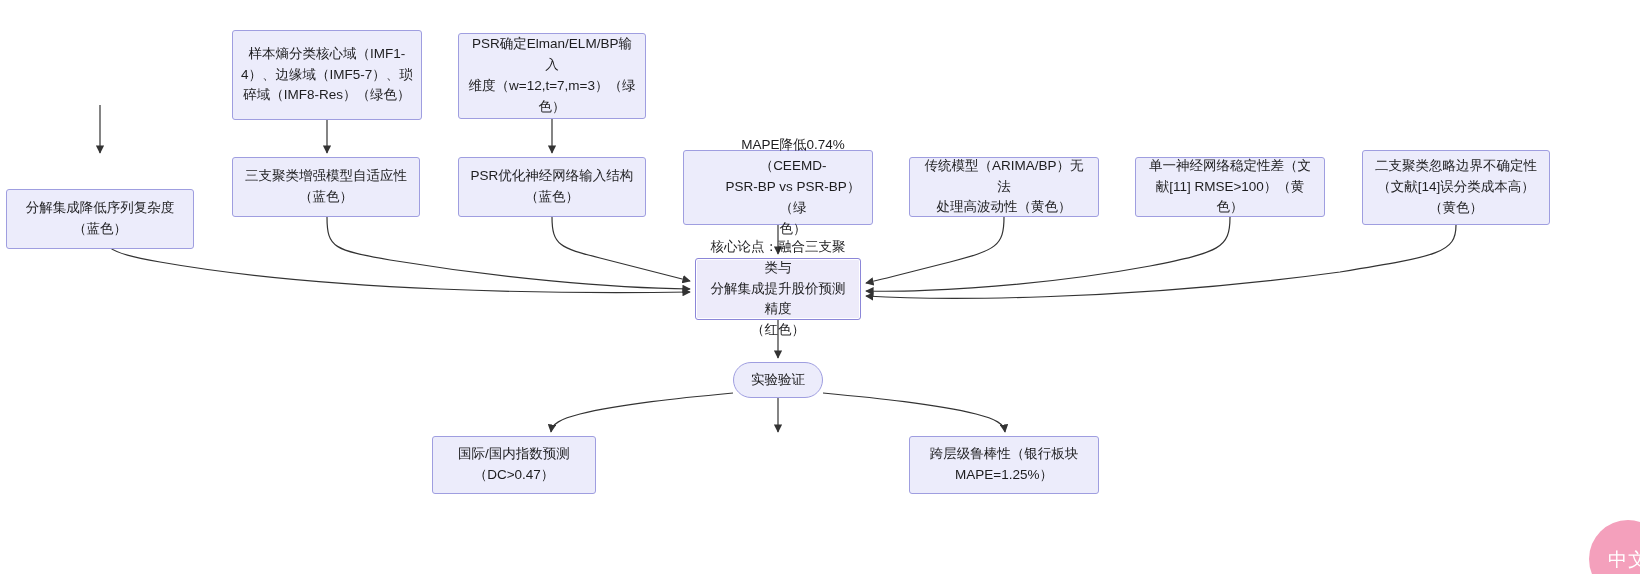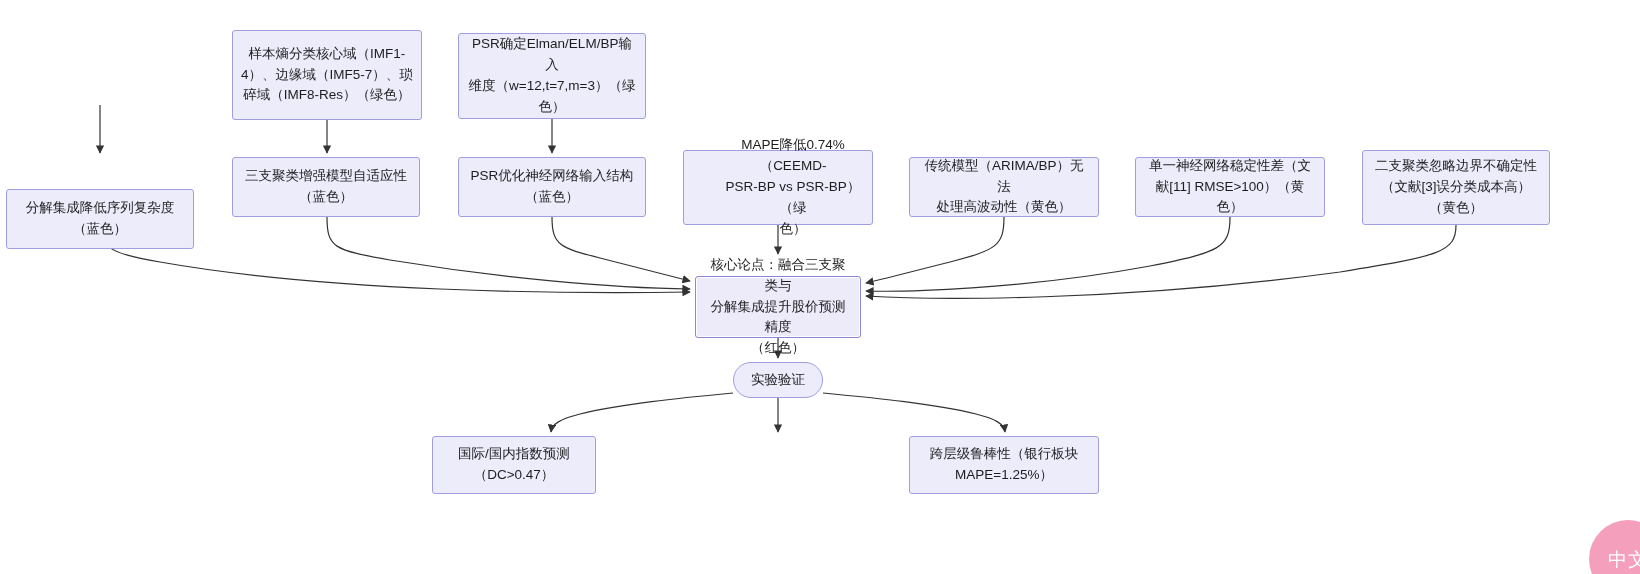--- a/index.html
+++ b/index.html
@@ -139,25 +139,25 @@
   <div class="node" style="left:909px; top:157px; width:190px; height:60px;">
     <span class="label">传统模型（ARIMA/BP）无法
 处理高波动性（黄色）</span>
   </div>
   <div class="node" style="left:1135px; top:157px; width:190px; height:60px;">
     <span class="label">单一神经网络稳定性差（文
 献[11] RMSE&gt;100）（黄色）</span>
   </div>
   <div class="node" style="left:1362px; top:150px; width:188px; height:75px;">
     <span class="label">二支聚类忽略边界不确定性
-（文献[3]误分类成本高）
+（文献[14]误分类成本高）
 （黄色）</span>
   </div>
 
-  <div class="node core" style="left:695px; top:258px; width:166px; height:62px;margin-top:18px;">
+  <div class="node core" style="left:695px; top:258px; width:166px; height:62px;">
     <span class="label">核心论点：融合三支聚类与
 分解集成提升股价预测精度
 （红色）</span>
   </div>
 
   <div class="node" style="left:733px; top:362px; width:90px; height:36px;border-radius:18px;">
     <span class="label">实验验证</span>
   </div>
 
   <div class="node" style="left:432px; top:436px; width:164px; height:58px;">

